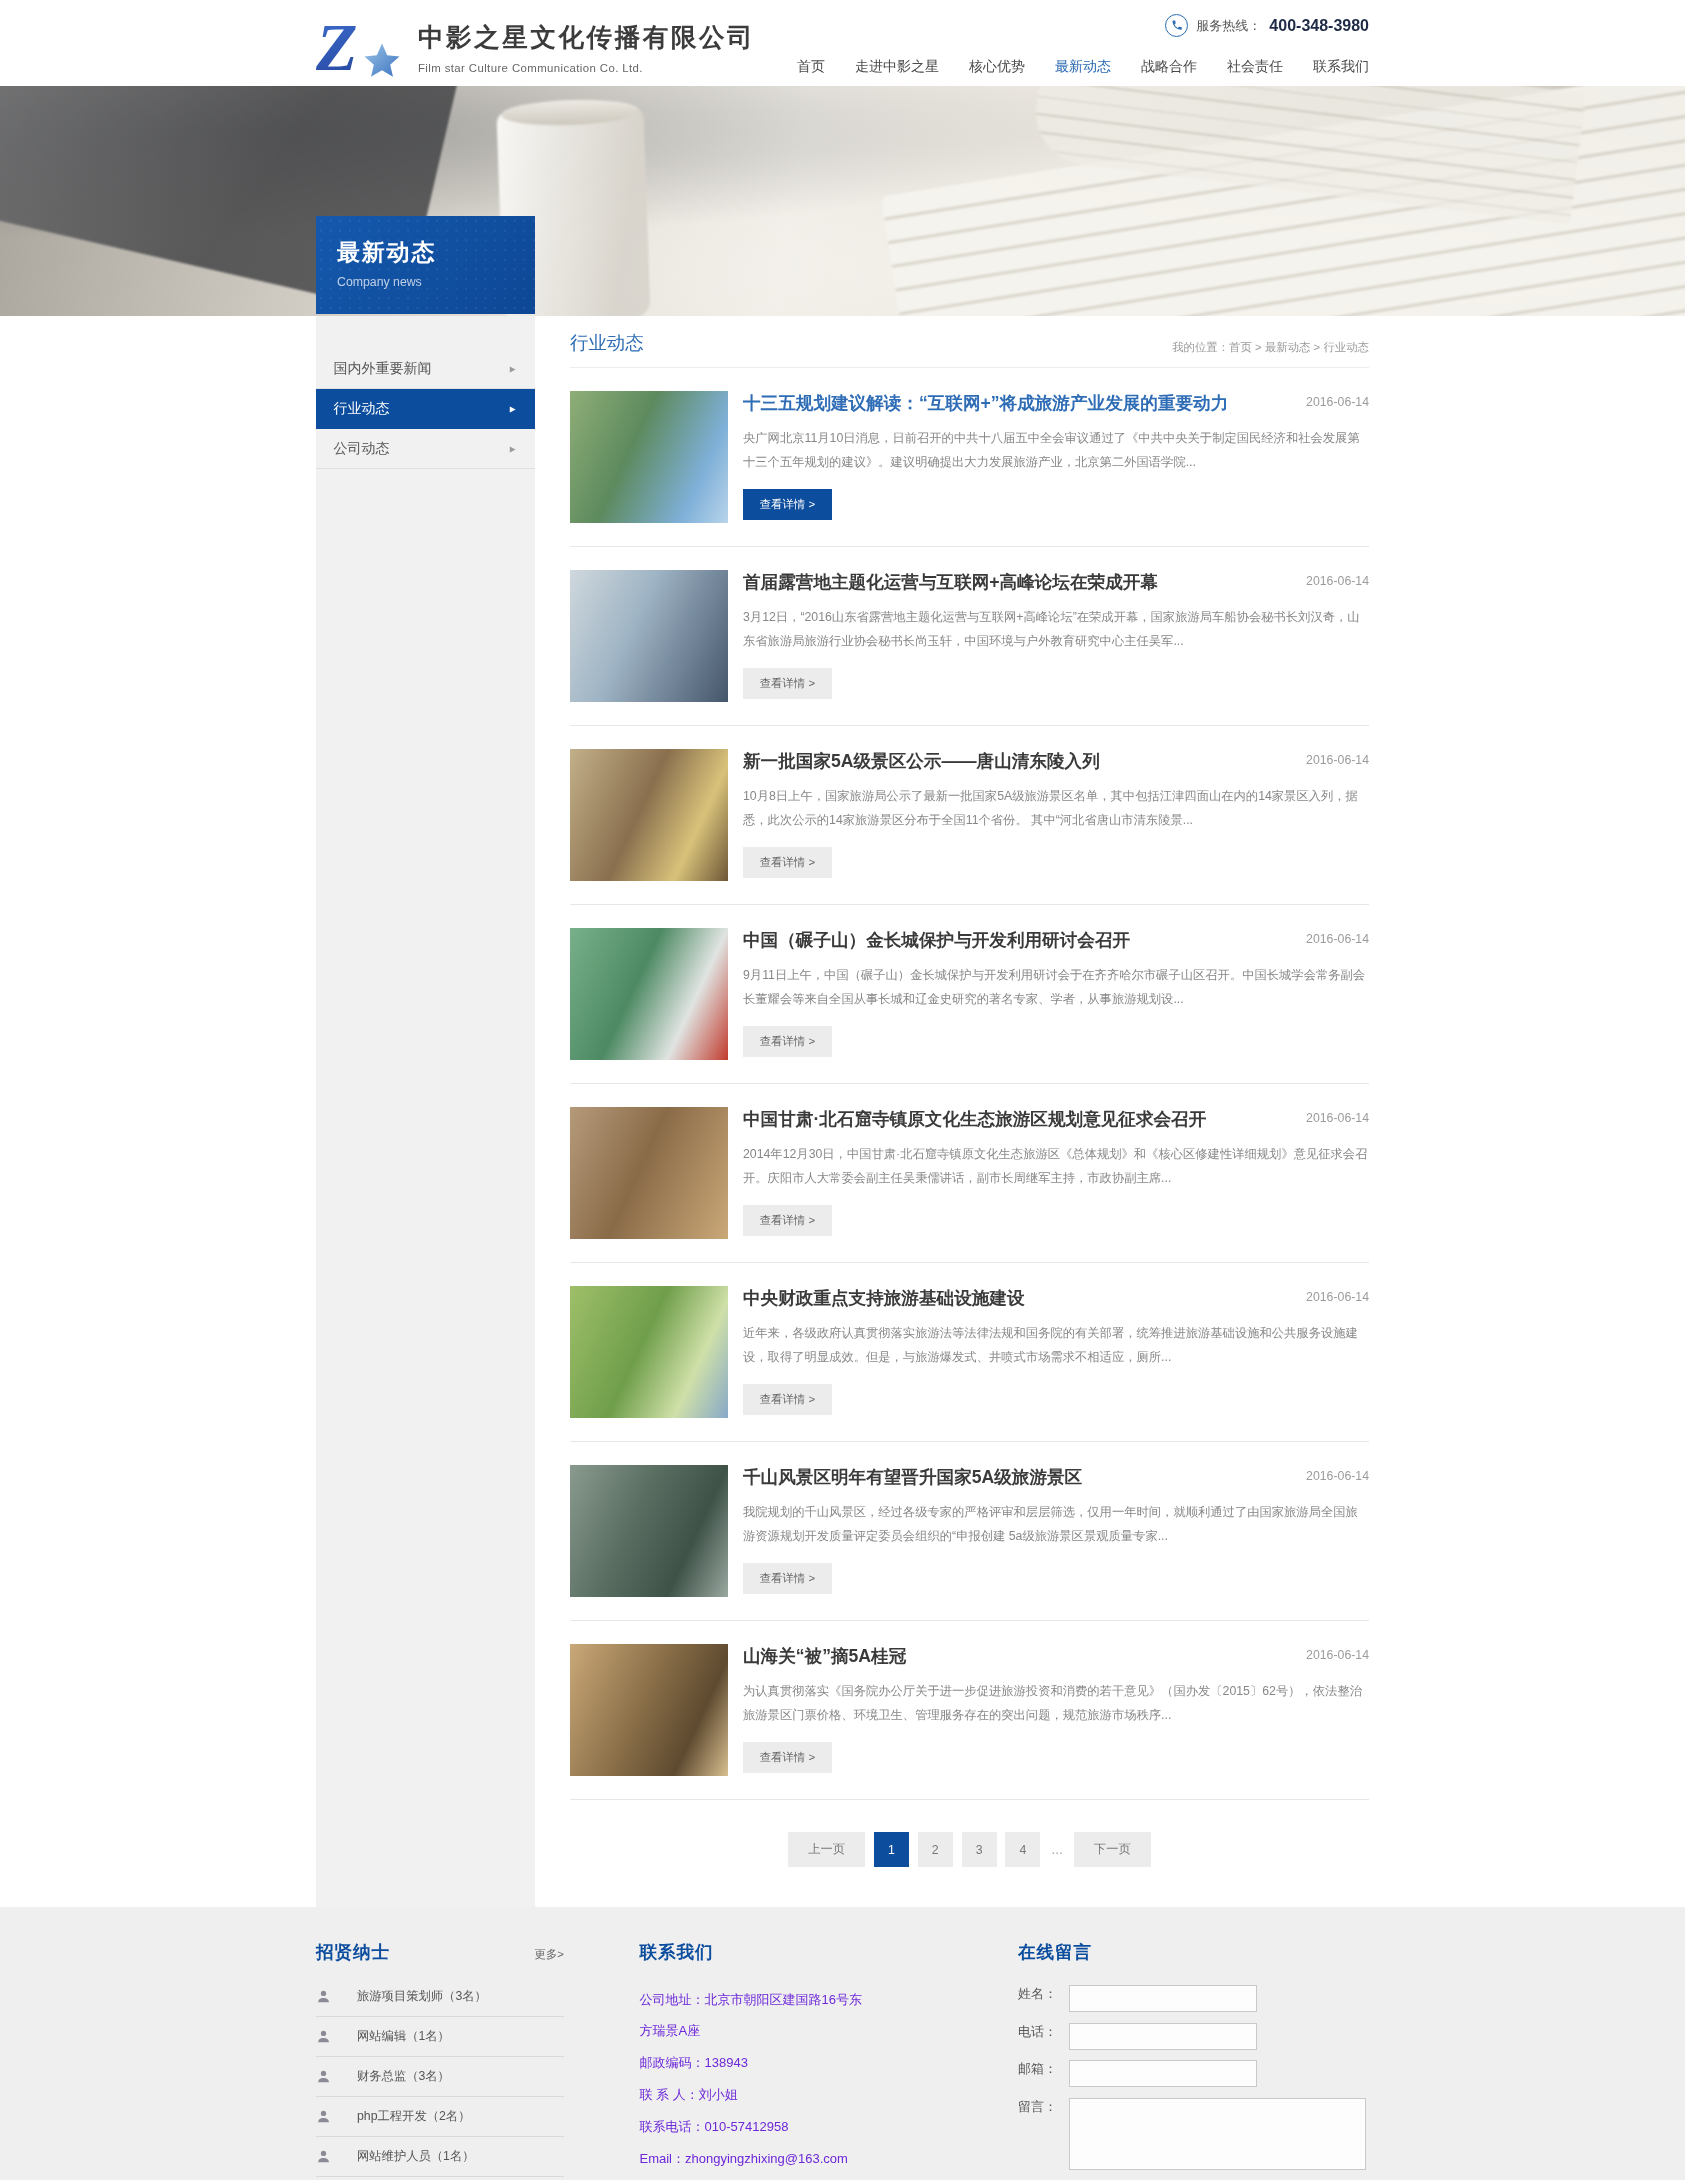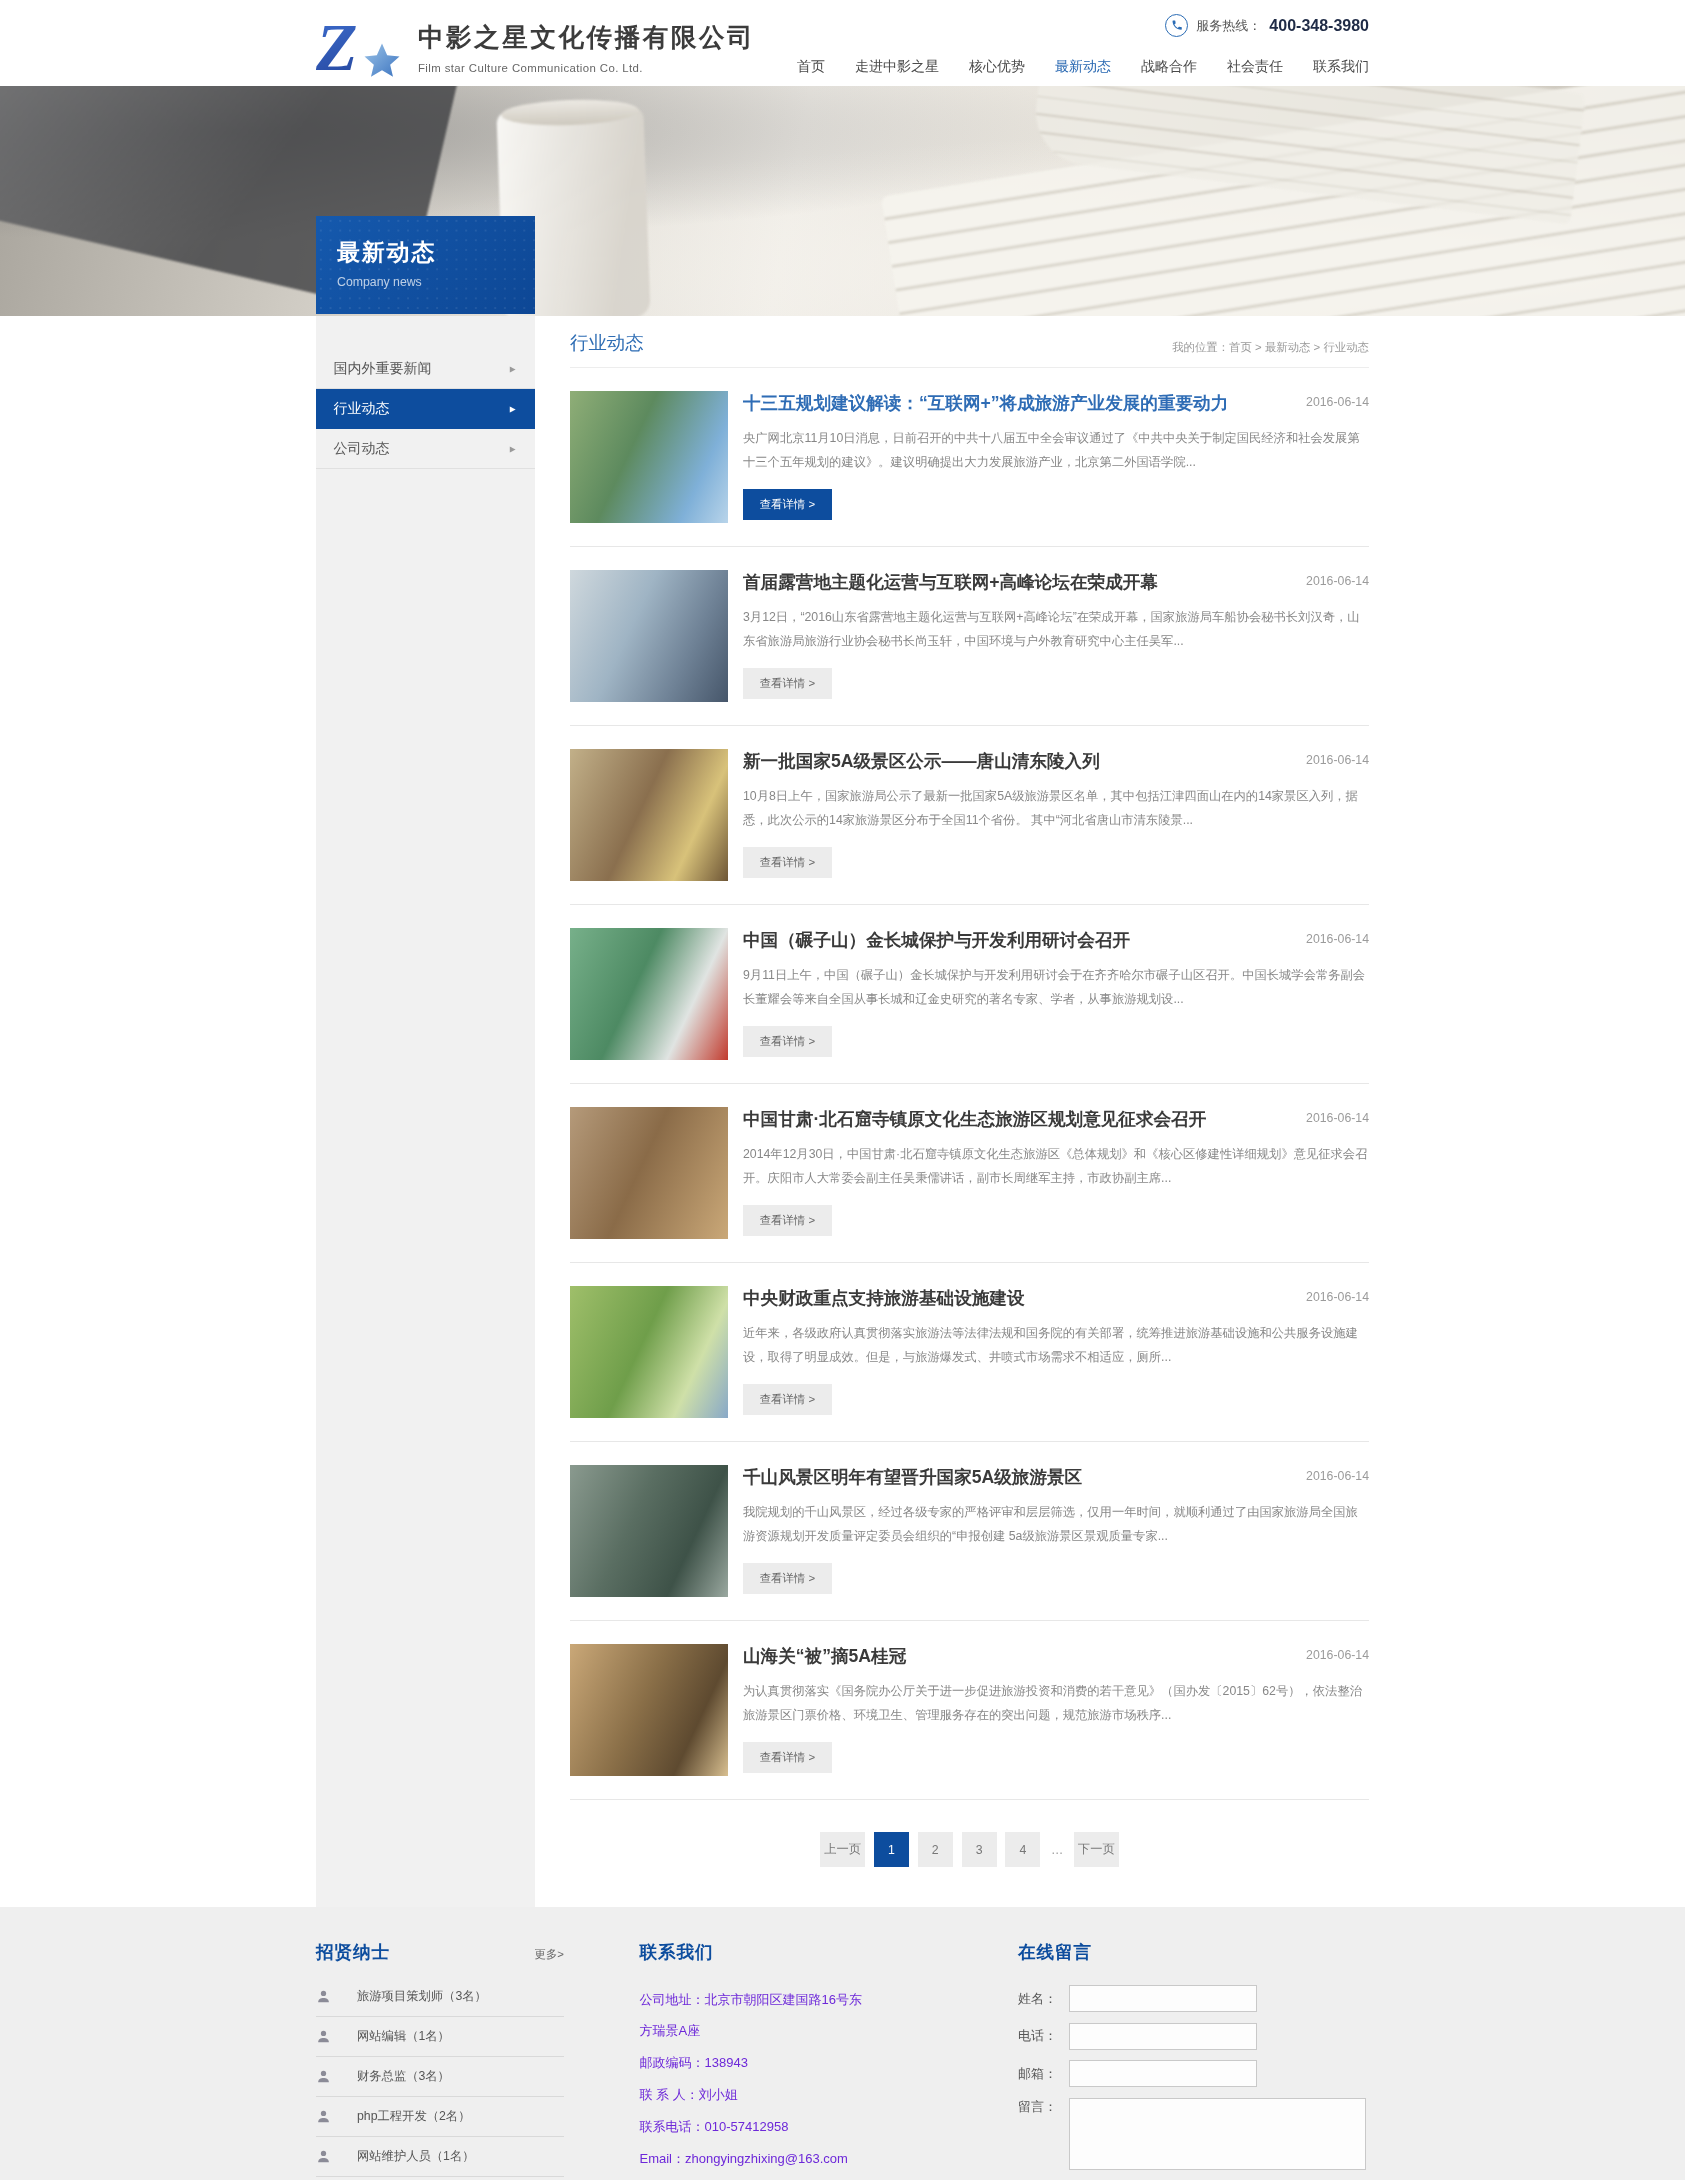--- a/index.html
+++ b/index.html
@@ -101,21 +101,21 @@
   .news-date { font-size:12.3px; color:#9b9b9b; white-space:nowrap; padding-top:3.5px; }
   .news-desc { margin-top:11.4px; font-size:12.3px; color:#878787; line-height:1.95; }
   .news-btn {
     display:inline-block; margin-top:14px; padding:8px 16.7px;
     background:#ececec; color:#666; font-size:11.4px; border:none; cursor:pointer;
   }
   .news-btn.hl { background:#0d4d9e; color:#fff; }
 
   .pager { display:flex; justify-content:center; align-items:center; gap:8.8px; margin-top:32px; }
   .pager .pg {
-    min-width:35px; height:35px; padding:0 4px;
+    min-width:35px; height:35px; padding:0 20px;
     display:inline-flex; align-items:center; justify-content:center;
     background:#ececec; color:#777; font-size:12.3px; border:none; cursor:pointer;
   }
   .pager .pg.num { padding:0; }
   .pager .pg.active { background:#0d4d9e; color:#fff; }
   .pager .dots { color:#999; font-size:12.3px; padding:0 1.8px; }
 
   
   .footer { background:#efefef; }
   .footer .container { display:flex; justify-content:space-between; padding:33px 0 39px; min-height:330px; }
@@ -125,21 +125,21 @@
   .more { font-size:11.4px; color:#666; text-decoration:none; cursor:pointer; }
   .jobs { list-style:none; margin-top:12.3px; }
   .jobs li { display:flex; align-items:center; gap:26px; height:40px; border-bottom:0.9px solid #d9d9d9; cursor:pointer; }
   .jobs li svg { width:15px; height:15px; fill:#8b8b97; flex:none; }
   .jobs li span { font-size:12.3px; color:#555; }
   .fcol2 { width:303px; }
   .contact-lines { margin-top:19.3px; }
   .contact-lines div { font-size:13px; color:#6d28d9; line-height:2.45; }
   .fcol3 { width:351px; }
   .form { margin-top:21px; }
-  .frow { display:flex; align-items:center; margin-bottom:10.5px; }
+  .frow { display:flex; margin-bottom:10.5px; }
   .frow.top { align-items:flex-start; }
   .frow label { width:51px; font-size:13px; color:#555; flex:none; }
   .frow input {
     width:188px; height:27px; border:0.9px solid #c9c9c9; background:#fdfdfd; outline:none; padding:0 7px; font-size:12.3px; color:#333;
   }
   .frow textarea {
     width:297px; height:72px; border:0.9px solid #c9c9c9; background:#fdfdfd; outline:none; padding:5.3px 7px; font-size:12.3px; color:#333; resize:none;
   }
 </style>
 </head>

